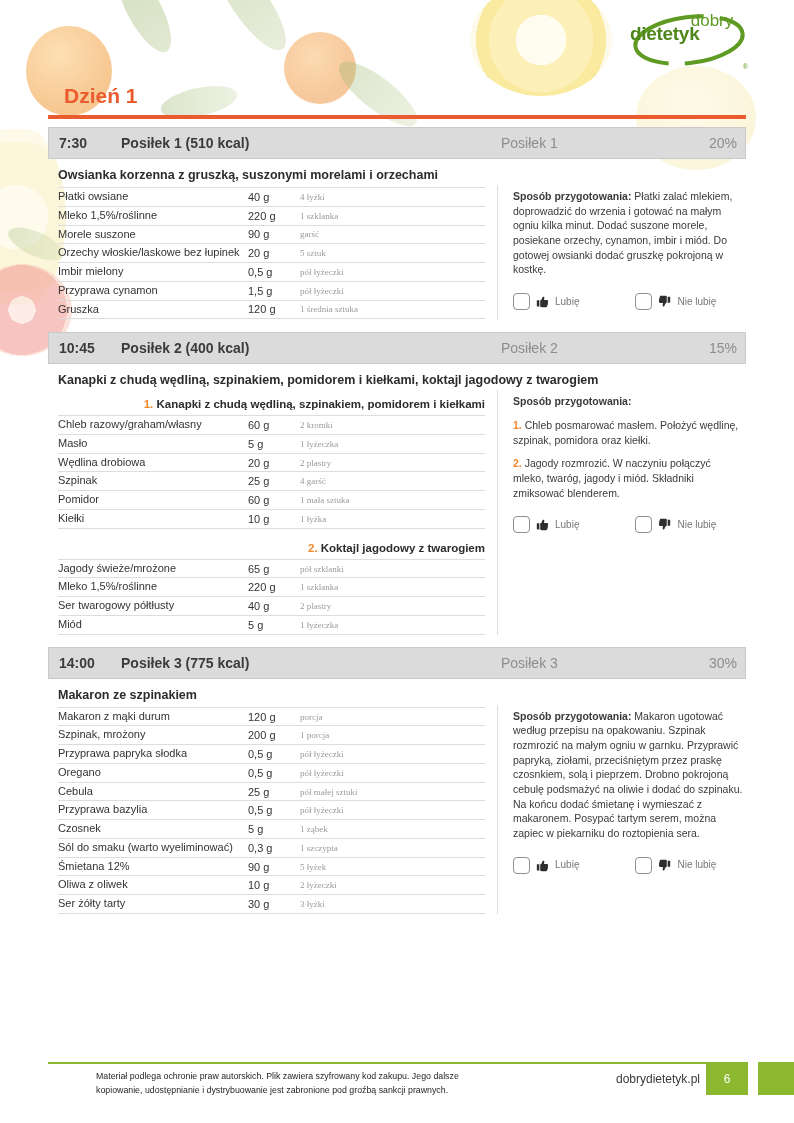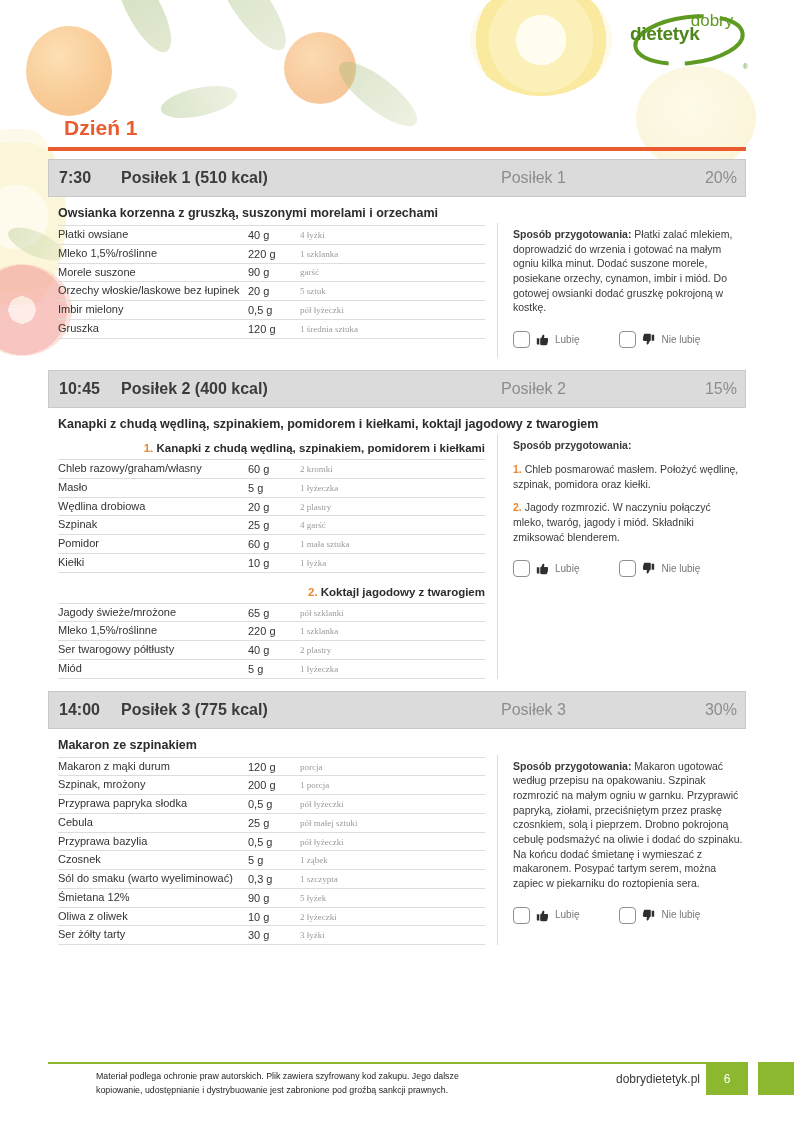--- a/index.html
+++ b/index.html
@@ -36,26 +36,26 @@
   .logo{position:absolute;top:10px;left:630px;width:120px;height:60px;z-index:2;}
   .logo svg{position:absolute;inset:0;}
   .logo-small{position:absolute;top:1px;left:8px;width:100%;text-align:center;padding-left:28px;box-sizing:border-box;
     font-size:17px;color:#5f9a22;}
   .logo-big{position:absolute;top:13px;left:0;width:100%;text-align:left;
     font-size:19px;font-weight:bold;color:#4d861b;letter-spacing:-0.3px;}
   .logo-reg{position:absolute;bottom:0;right:2px;font-size:7px;color:#5f9a22;}
 
   
   .main{position:absolute;left:48px;top:0;width:698px;z-index:1;}
-  .day-title{margin:116px 0 7px 16px;font-size:21px;font-weight:bold;color:#ea5b2f;}
+  .day-title{margin:84px 0 7px 16px;font-size:21px;font-weight:bold;color:#ea5b2f;}
   .rule{height:4px;background:#ea5b2f;margin-bottom:8px;}
 
   .meal{margin-bottom:12px;}
-  .meal-bar{position:relative;height:38px;background:#dbdbdb;border:1px solid #c9c9c9;
-    display:flex;align-items:center;font-size:16px;color:#3b3b3b;box-sizing:border-box;}
+  .meal-bar{position:relative;height:32px;background:#dbdbdb;border:1px solid #c9c9c9;
+    display:flex;align-items:center;font-size:14px;color:#3b3b3b;box-sizing:border-box;}
   .meal-time{margin-left:10px;width:50px;font-weight:600;}
   .meal-title{font-weight:600;margin-left:12px;}
   .bar-tag{position:absolute;left:452px;color:#8d8d8d;}
   .bar-pct{position:absolute;right:8px;color:#8d8d8d;margin-left:29px;}
   .recipe-title{font-weight:bold;font-size:12.5px;color:#2c2c2c;margin:9px 0 3px 10px;}
 
   .meal-body{display:flex;align-items:stretch;}
   .col-left{width:449px;box-sizing:border-box;padding:2px 12px 0 10px;}
   .col-right{flex:1;border-left:1px solid #dddddd;padding:4px 2px 10px 15px;
     font-size:10.5px;color:#3a3a3a;line-height:1.4;}
@@ -67,21 +67,21 @@
   td.n{font-size:11px;color:#333;width:190px;line-height:1.25;padding-right:6px;}
   td.a{font-size:11px;color:#333;width:52px;}
   td.m{font-size:9px;color:#9b9b9b;font-family:Liberation Serif, serif;}
 
   .sub-head{font-size:11.5px;font-weight:bold;color:#2c2c2c;margin:6px 0 5px 0;text-align:right;}
   .sub-head.second{margin-top:13px;}
   .sub-num,.step-num{color:#f0872d;font-weight:bold;}
 
   .prep-label{font-weight:bold;}
   .prep-step{margin-top:9px;}
-  .likes{display:flex;gap:40px;margin-top:16px;align-items:flex-start;}
+  .likes{display:flex;gap:56px;margin-top:16px;align-items:flex-start;}
   .like-item{display:flex;align-items:center;gap:6px;}
   .chk{width:15px;height:15px;border:1.5px solid #8f8f8f;border-radius:4px;background:#fff;flex:0 0 auto;}
   .thumb{display:inline-flex;}
   .thumb.down svg{transform:rotate(180deg);}
   .like-label{font-size:10px;color:#777;}
 
   
   .footer-line{position:absolute;left:48px;top:1062px;width:659px;height:2px;background:#8cb82f;z-index:1;}
   .footer-legal{position:absolute;left:48px;top:1070px;width:404px;font-size:8.8px;color:#1f1f1f;line-height:1.55;z-index:1;margin-left:48px;}
   .footer-site{position:absolute;right:94px;top:1072px;font-size:12px;color:#3a3a3a;z-index:1;}
@@ -148,20 +148,25 @@
             <td class="n">Orzechy włoskie/laskowe bez łupinek</td>
             <td class="a">20 g</td>
             <td class="m">5 sztuk</td>
           </tr>
           <tr>
             <td class="n">Imbir mielony</td>
             <td class="a">0,5 g</td>
             <td class="m">pół łyżeczki</td>
           </tr>
           <tr>
+            <td class="n">Przyprawa cynamon</td>
+            <td class="a">1,5 g</td>
+            <td class="m">pół łyżeczki</td>
+          </tr>
+          <tr>
             <td class="n">Gruszka</td>
             <td class="a">120 g</td>
             <td class="m">1 średnia sztuka</td>
           </tr>
         </tbody>
           </table>
       </div>
       <div class="col-right">
         <div>
           <span class="prep-label">Sposób przygotowania:</span><span> Płatki zalać mlekiem, doprowadzić do wrzenia i gotować na małym ogniu kilka minut. Dodać suszone morele, posiekane orzechy, cynamon, imbir i miód. Do gotowej owsianki dodać gruszkę pokrojoną w kostkę.</span>
@@ -318,20 +323,25 @@
             <td class="n">Szpinak, mrożony</td>
             <td class="a">200 g</td>
             <td class="m">1 porcja</td>
           </tr>
           <tr>
             <td class="n">Przyprawa papryka słodka</td>
             <td class="a">0,5 g</td>
             <td class="m">pół łyżeczki</td>
           </tr>
           <tr>
+            <td class="n">Oregano</td>
+            <td class="a">0,5 g</td>
+            <td class="m">pół łyżeczki</td>
+          </tr>
+          <tr>
             <td class="n">Cebula</td>
             <td class="a">25 g</td>
             <td class="m">pół małej sztuki</td>
           </tr>
           <tr>
             <td class="n">Przyprawa bazylia</td>
             <td class="a">0,5 g</td>
             <td class="m">pół łyżeczki</td>
           </tr>
           <tr>

